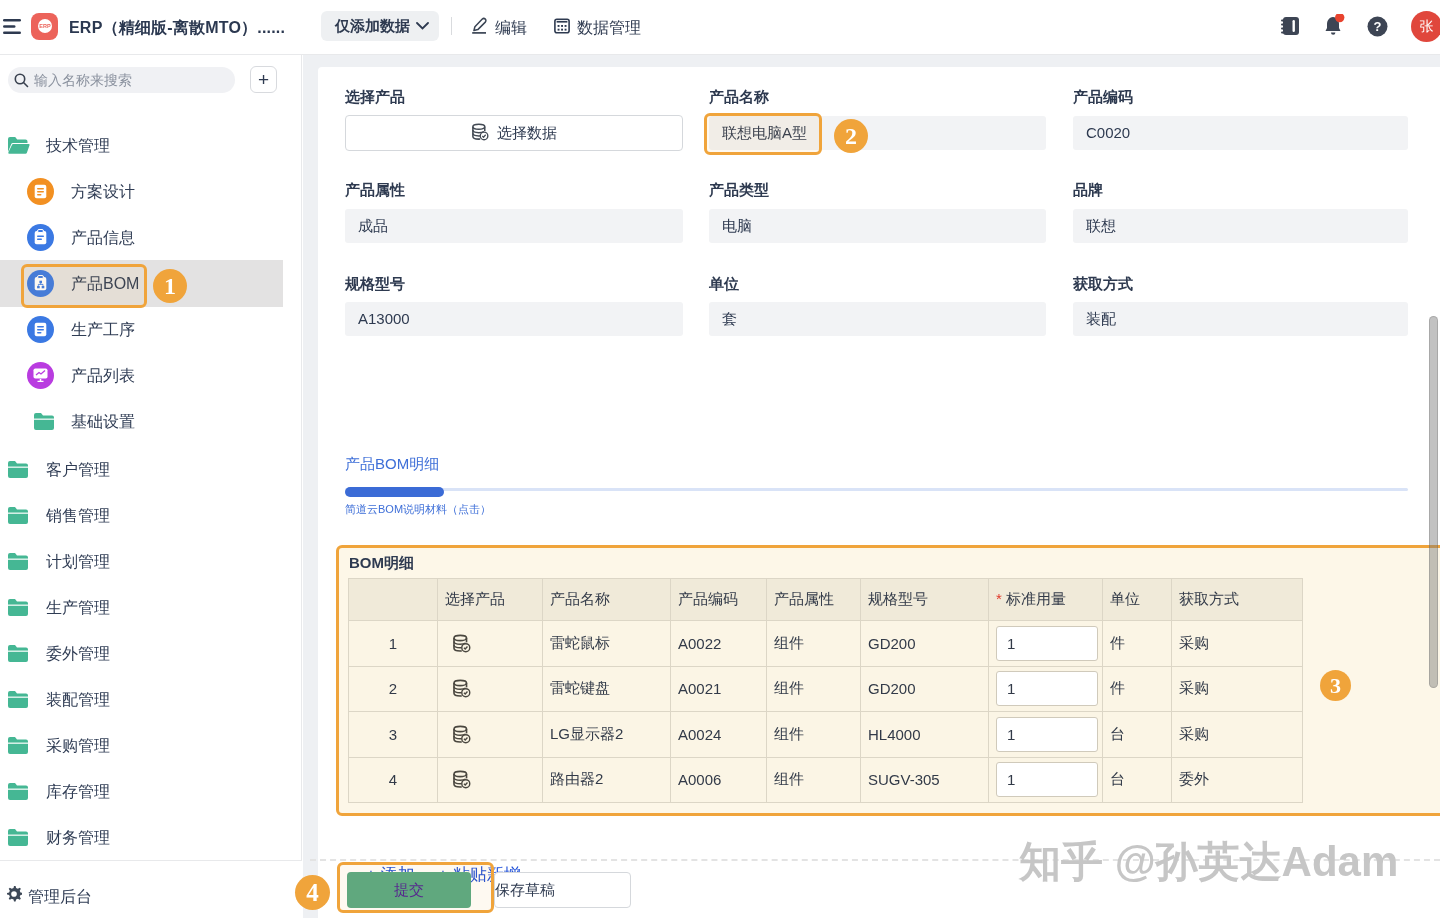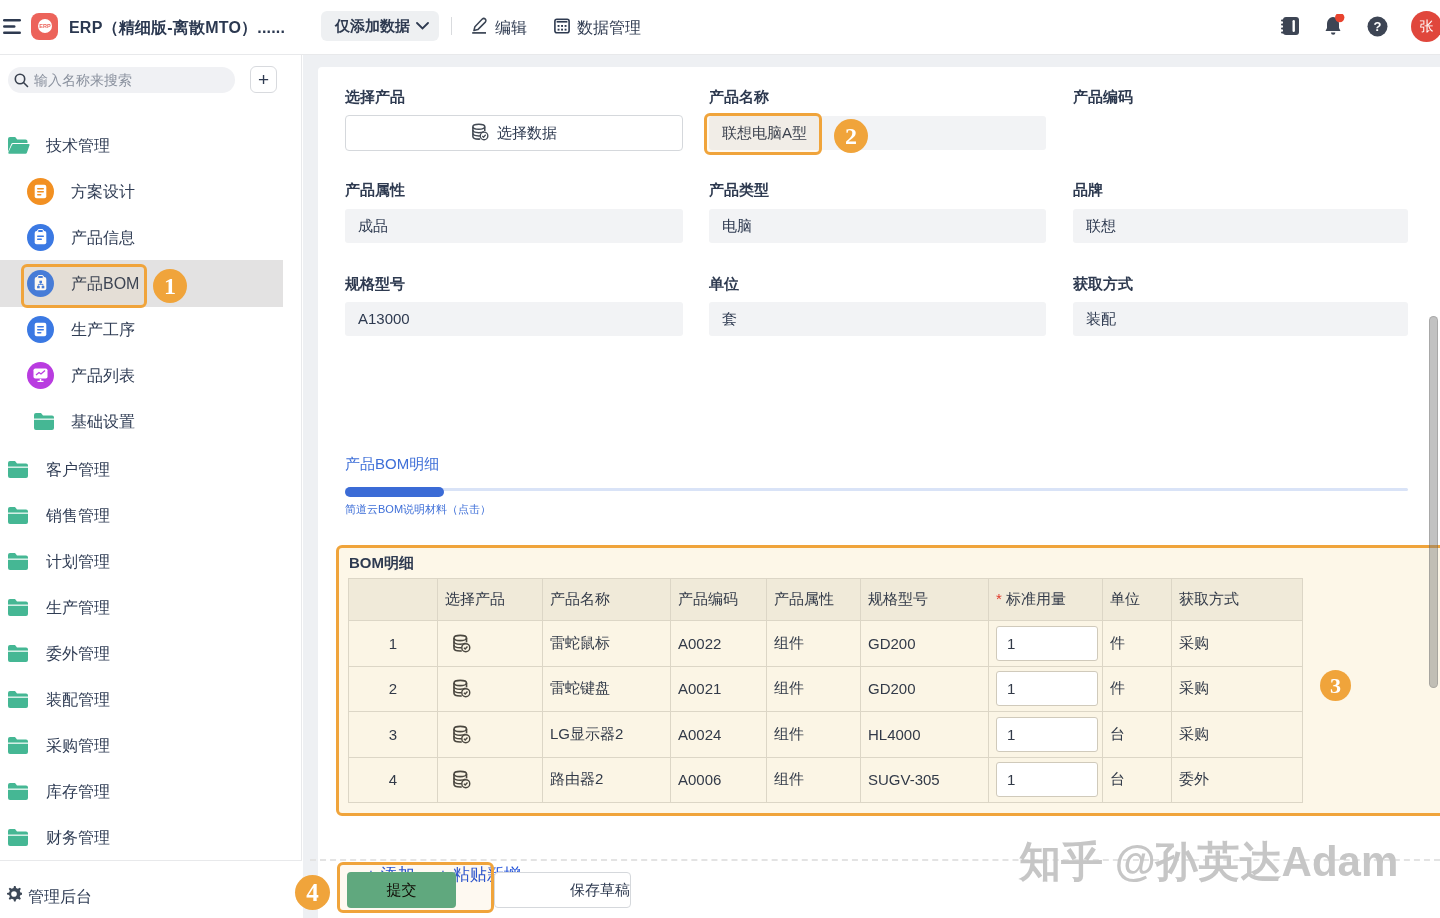--- a/index.html
+++ b/index.html
@@ -39,22 +39,22 @@
 
 #bombox{position:absolute;left:18px;top:478px;width:1173px;height:271px;background:#fdf7e8;border:3px solid #f0a43b;border-radius:6px}
 #bombox h3{position:absolute;left:10px;top:6px;font-size:15px;color:#2e3a50}
 table{border-collapse:collapse;table-layout:fixed;position:absolute;left:9px;top:30px;background:#fbf5e5;width:954px}
 td,th{border:1px solid #dcd6c6;font-size:15px;font-weight:normal;color:#323a48;text-align:left;padding:0 0 0 7px}
 th{height:42px;background:#f0ead9}
 td{height:45.5px}
 .tctr{text-align:center;padding:0}
 .qinput{width:102px;height:35px;background:#fff;border:1px solid #d0cabb;border-radius:3px;font-size:15px;line-height:33px;padding-left:10px;color:#323a48}
 .glink{position:absolute;top:796px;font-size:17px;color:#1d4ed8}
-#submit{position:absolute;left:29px;top:805px;width:109px;height:36px;background:#55a884;border-radius:4px;color:#000000;font-size:15px;text-align:center;line-height:36px}
-#draft{position:absolute;left:176px;top:805px;width:137px;height:36px;background:#fff;border:1px solid #d5d8dc;border-radius:4px;font-size:15px;text-align:right;line-height:34px;color:#2e3a50}
+#submit{position:absolute;left:29px;top:805px;width:124px;height:36px;background:#55a884;border-radius:4px;color:#4c1d95;font-size:15px;text-align:center;line-height:36px}
+#draft{position:absolute;left:176px;top:805px;width:137px;height:36px;background:#fff;border:1px solid #d5d8dc;border-radius:4px;font-size:15px;text-align:left;line-height:34px;color:#2e3a50}
 
 .abox{position:absolute;border:3.5px solid #f0a43b;border-radius:6px;background:rgba(242,166,60,.07);z-index:20}
 .badge{position:absolute;background:#f0a43b;border-radius:50%;color:#fff;text-align:center;font-family:"Liberation Serif",serif;font-weight:bold;z-index:21}
 #scrollbar{position:absolute;left:1126px;top:261px;width:9px;height:372px;background:rgba(120,120,120,.45);border:1px solid rgba(90,90,90,.25);border-radius:5px;z-index:30}
 #wmark{position:absolute;left:1019px;top:834px;font-size:42px;font-weight:bold;color:#c6c6c6;z-index:25;white-space:nowrap}
 #wline{position:absolute;left:310px;top:859px;width:1130px;border-top:2px dashed #e3e3e3;z-index:10}
 </style>
 </head>
 <body>
 
@@ -274,20 +274,21 @@
     <div id="selbtn"><span id="selbtn-inner"><svg width="18" height="18" viewBox="0 0 20 20" style="vertical-align:-3px">
             <ellipse cx="8.7" cy="4.2" rx="6.6" ry="2.8" fill="none" stroke="#434a54" stroke-width="1.7"></ellipse>
             <path d="M2.1 4.2 V15 c0 1.6 3 2.9 6.6 2.9 .5 0 1 0 1.5-.1" fill="none" stroke="#434a54" stroke-width="1.7"></path>
             <path d="M15.3 4.2 V8.8" fill="none" stroke="#434a54" stroke-width="1.7"></path>
             <path d="M2.1 7.9 c0 1.6 3 2.9 6.6 2.9 2.3 0 4.4-.5 5.6-1.3" fill="none" stroke="#434a54" stroke-width="1.5"></path>
             <path d="M2.1 11.5 c0 1.6 3 2.9 6.6 2.9 .6 0 1.1 0 1.7-.1" fill="none" stroke="#434a54" stroke-width="1.5"></path>
             <circle cx="14.5" cy="14.4" r="4.2" fill="#fff" stroke="#434a54" stroke-width="1.5"></circle>
             <path d="M12.6 14.5 l1.3 1.3 2.4-2.7" fill="none" stroke="#434a54" stroke-width="1.4"></path>
           </svg> <span style="margin-left:4px">选择数据</span></span></div>
     <div class="fld c2" style="top:49px">联想电脑A型</div>
+    <div class="fld c3" style="top:49px">C0020</div>
 
     <div class="lbl c1" style="top:114px">产品属性</div>
     <div class="lbl c2" style="top:114px">产品类型</div>
     <div class="lbl c3" style="top:114px">品牌</div>
     <div class="fld c1" style="top:142px">成品</div>
     <div class="fld c2" style="top:142px">电脑</div>
     <div class="fld c3" style="top:142px">联想</div>
 
     <div class="lbl c1" style="top:208px">规格型号</div>
     <div class="lbl c2" style="top:208px">单位</div>

